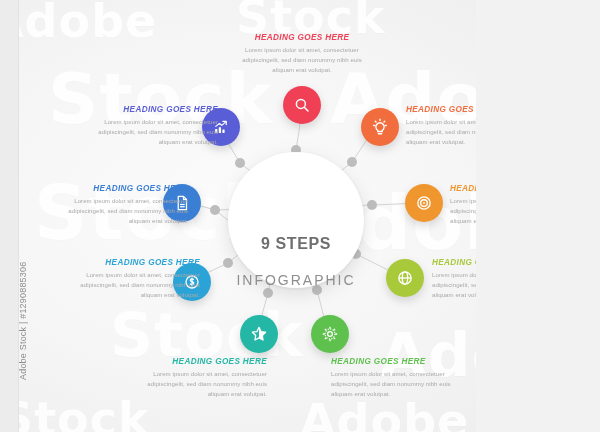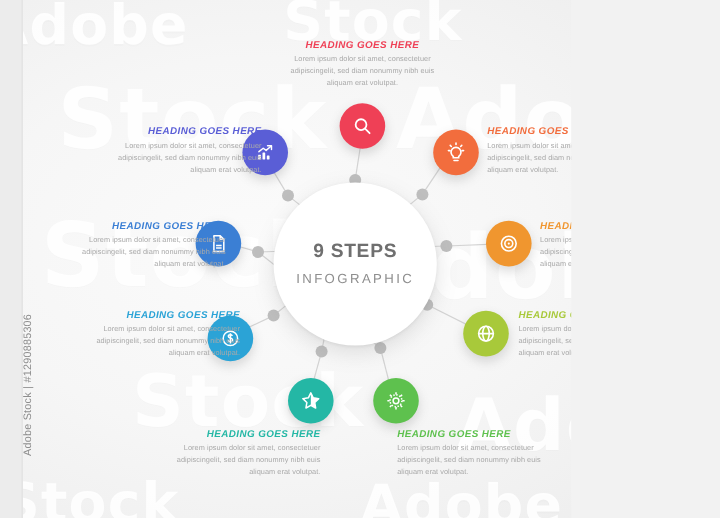--- a/index.html
+++ b/index.html
@@ -42,24 +42,24 @@
     font-size:9px;color:#8d8d8d;letter-spacing:0.2px;
     font-family:"Liberation Sans", sans-serif;white-space:nowrap;
   }
   
   svg.links{position:absolute;left:0;top:0;width:600px;height:432px;}
   
   .hub{
     position:absolute;left:228px;top:152px;width:136px;height:136px;
     border-radius:50%;background:#ffffff;
     box-shadow:0 6px 18px rgba(120,120,120,0.20), 0 1px 3px rgba(120,120,120,0.14);
-    display:flex;flex-direction:column;align-items:center;justify-content:center;
+    display:flex;flex-direction:column;align-items:center;justify-content:flex-end;
   }
   .hub-title{font-size:16px;font-weight:700;color:#6f6f6f;letter-spacing:0.6px;line-height:1.1;}
-  .hub-sub{font-size:11px;font-weight:400;color:#8e8e8e;letter-spacing:2.0px;margin-top:9px;}
+  .hub-sub{font-size:14px;font-weight:400;color:#8e8e8e;letter-spacing:2.0px;margin-top:19px;}
   
   .node{
     position:absolute;width:38px;height:38px;border-radius:50%;
     display:flex;align-items:center;justify-content:center;
     box-shadow:0 4px 9px rgba(90,90,90,0.22);
   }
   .node svg{display:block;}
   
   .blk{position:absolute;width:140px;}
   .blk .hd{

